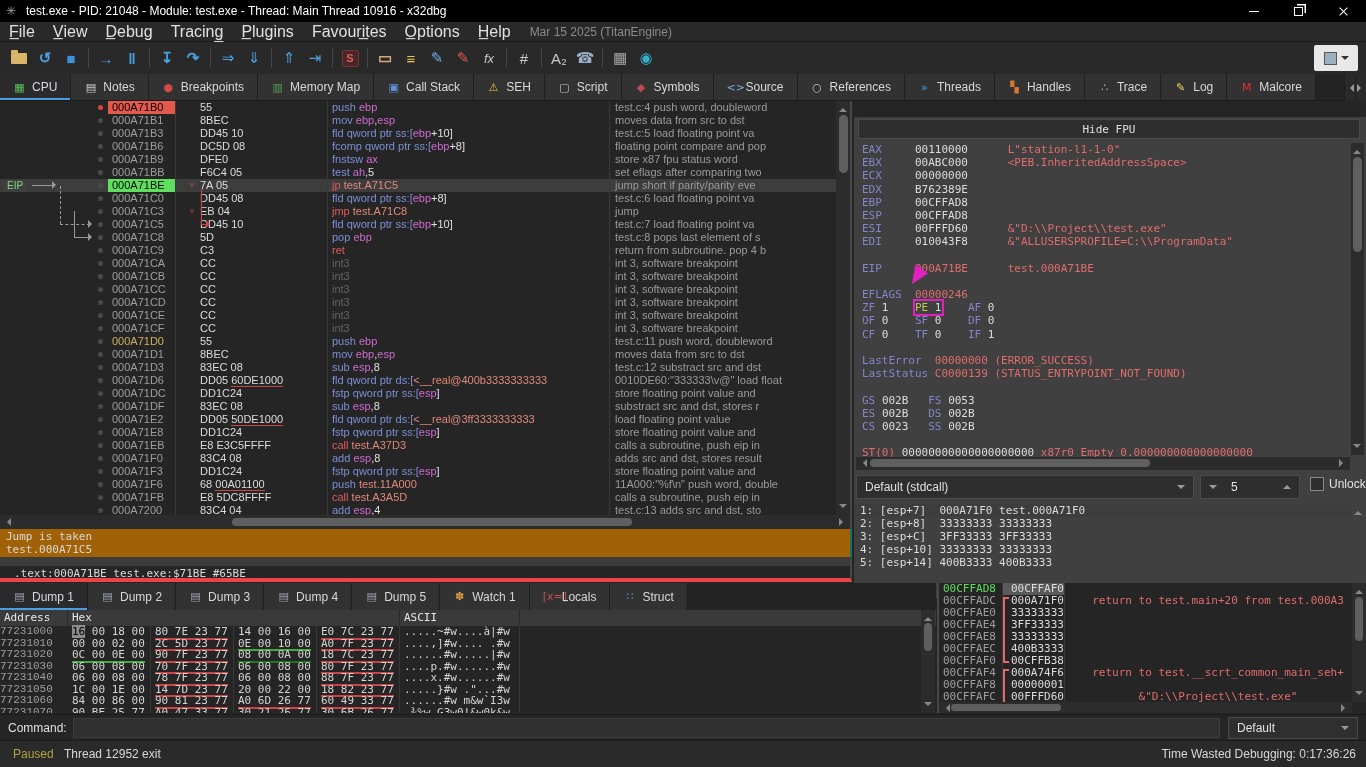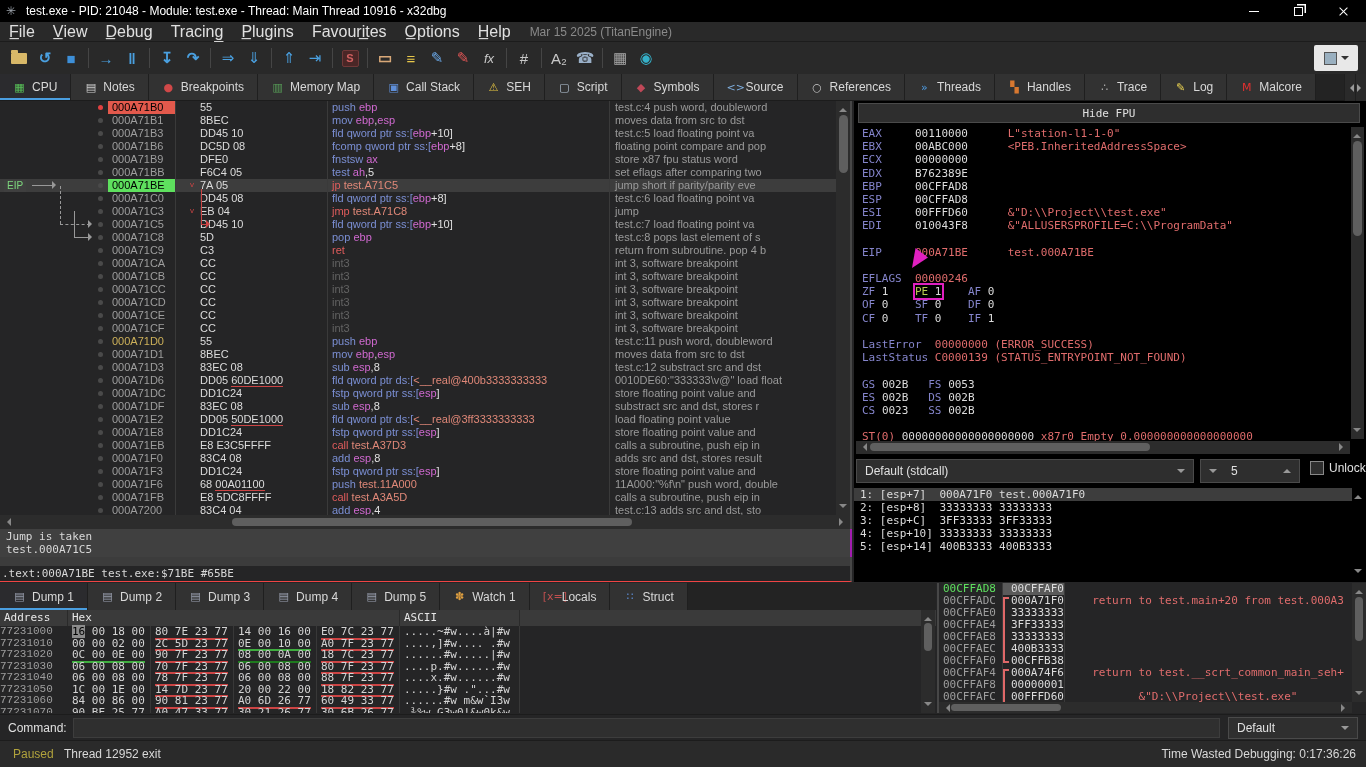--- a/index.html
+++ b/index.html
@@ -80,26 +80,26 @@
   .red-v{position:absolute;color:#cc4444;font-size:8px;line-height:8px;}
   .redln{position:absolute;border-color:#cc4444;}
   .arr-r.red{border-left-color:#cc4444;}
 
   
   .sb{position:absolute;background:#2c2c2c;}
   .sbt{position:absolute;background:#5f5f5f;border-radius:6px;}
   .sar{position:absolute;width:0;height:0;border:4px solid transparent;}
 
   
-  #infopanel{position:absolute;left:0;top:529px;width:852px;height:28px;background:#404040;font-size:11px;line-height:13px;padding:1px 0 0 6px;border-right:2px solid #a21caf;}
+  #infopanel{position:absolute;left:0;top:529px;width:852px;height:28px;background:#a16207;font-size:11px;line-height:13px;padding:1px 0 0 6px;border-right:2px solid #0f766e;}
   #hdivider{position:absolute;left:0;top:557px;width:852px;height:9px;background:#3c3c3c;border-right:2px solid #474747;}
-  #statusline{position:absolute;left:0;top:566px;width:852px;height:16px;font-size:11px;line-height:15px;padding-left:2px;background:#252526;border-right:2px solid #474747;border-bottom:1px solid #ef4444;}
-
-  
-  #right-pane{position:absolute;left:854px;top:101px;width:512px;height:481px;background:#000000;}
+  #statusline{position:absolute;left:0;top:566px;width:852px;height:16px;font-size:11px;line-height:15px;padding-left:14px;background:#252526;border-right:2px solid #474747;border-bottom:4px solid #ef4444;}
+
+  
+  #right-pane{position:absolute;left:854px;top:117px;width:512px;height:481px;background:#404040;}
   #hide-fpu{position:absolute;left:4px;top:2px;width:502px;height:20px;background:#2e2e2e;border:1px solid #4a4a4a;
     font-family:"DejaVu Sans Mono",monospace;font-size:11px;color:#e0e0e0;display:flex;align-items:center;justify-content:center;}
   #reg-lines{position:absolute;left:8px;top:26px;width:488px;height:314px;overflow:hidden;font-size:11px;line-height:13.2px;white-space:pre;}
   .rline{height:13.2px;} .rblank{height:13.2px;}
   .p{color:#8585cc;}.w{color:#dcdcdc;}.r{color:#e06c6c;}
   .fpair{display:inline-block;width:53px;}
   .fn{color:#8585cc;}.fv{color:#dcdcdc;}
   .fbox{outline:2px solid #e020c0;outline-offset:0px;}
   .fn.hl{color:#b8cc52;}
   #cursor-arrow{position:absolute;left:58px;top:147px;width:16px;height:20px;background:#e020c0;

